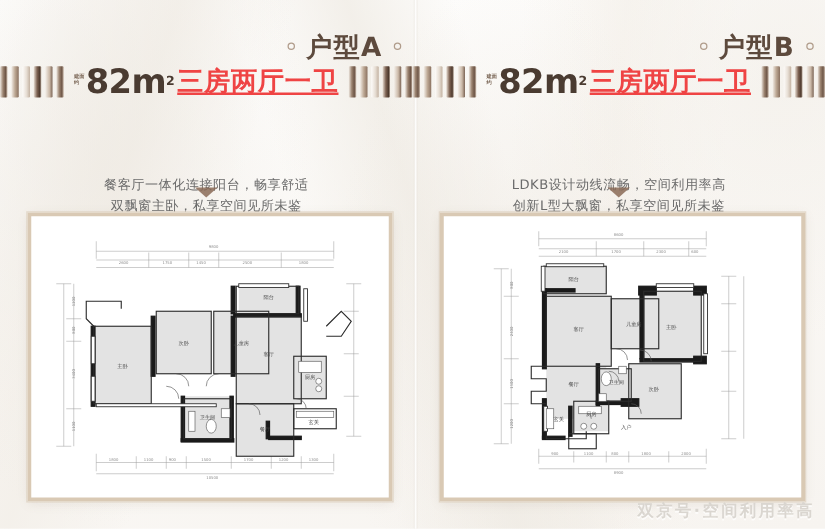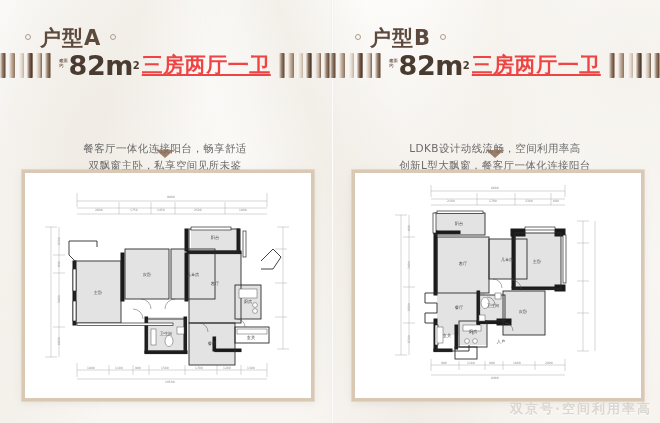--- a/index.html
+++ b/index.html
@@ -25,21 +25,21 @@
       radial-gradient(ellipse 260px 300px at 95% 15%, rgba(240,236,229,.5), rgba(255,255,255,0) 70%);
   }
   .seam{position:absolute;left:331px;top:0;width:3px;height:423px;
     background:linear-gradient(90deg, rgba(228,222,213,.55), rgba(255,255,255,.9), rgba(228,222,213,.45));}
 
   .panels{position:absolute;inset:0;display:flex;}
   .panel{position:relative;width:330px;height:423px;}
 
   
   .title{
-    position:absolute;left:0;right:0;top:24px;text-align:left;
+    position:absolute;left:0;right:0;top:24px;text-align:right;
     font-size:21px;font-weight:700;letter-spacing:1px;color:#5d4a3d;
     font-family:"DejaVu Sans","Liberation Sans",sans-serif;
     margin-left:16px;
   }
   .title .dot{
     display:inline-block;width:4px;height:4px;border-radius:50%;
     border:1px solid #b09c8b;vertical-align:middle;margin:0 9px 4px 9px;background:transparent;
   }
 
   .sizerow{position:absolute;left:0;right:0;top:52px;display:flex;align-items:center;justify-content:center;}
@@ -309,21 +309,21 @@
             <div class="bar b2"></div>
             <div class="bar b3"></div>
             <div class="bar b4"></div>
             <div class="bar b5"></div>
             <div class="bar b1"></div>
         </div>
       </div>
 
       <div class="desc">
         <div>LDKB设计动线流畅，空间利用率高</div>
-        <div>创新L型大飘窗，餐客厅一体化连接阳台</div>
+        <div>创新L型大飘窗，私享空间见所未鉴</div>
       </div>
 
       <div class="chev"></div>
 
       <div class="planframe">
         <div class="planinner">
           <div class="planfig">
 <svg viewBox="0 0 278 217" preserveAspectRatio="none" xmlns="http://www.w3.org/2000/svg">
   <g stroke="#9a9a9a" stroke-width="0.4" fill="none" font-family="DejaVu Sans" font-size="3">
 

